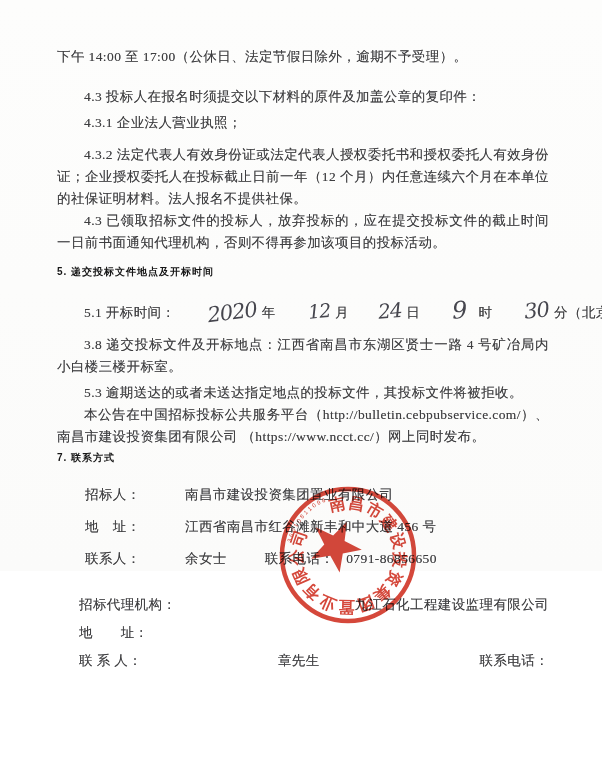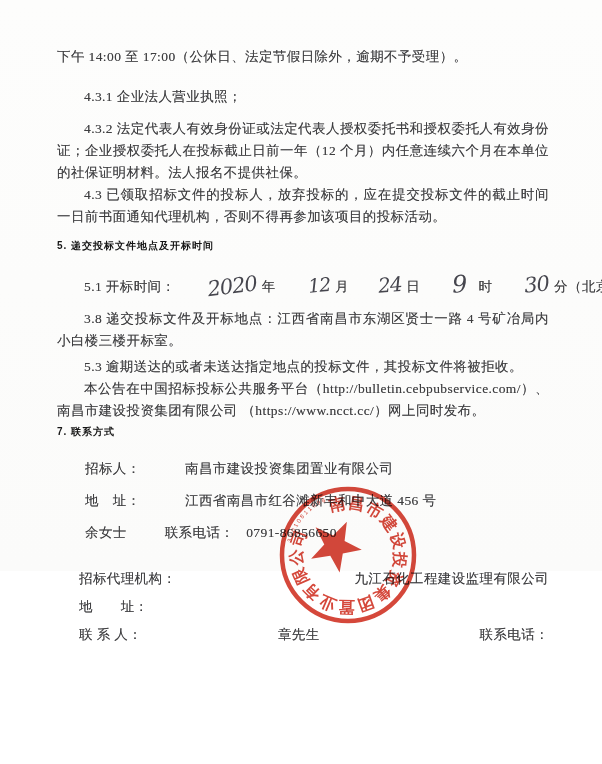--- a/index.html
+++ b/index.html
@@ -69,20 +69,21 @@
   .seal svg{mix-blend-mode:multiply;filter:blur(0.35px);opacity:0.93;}
 </style>
 </head>
 <body>
 
 <div class="page">
   <div class="content">
 
     <p class="mb14">下午 14:00 至 17:00（公休日、法定节假日除外，逾期不予受理）。</p>
 
+    <p class="indent mb4">4.3  投标人在报名时须提交以下材料的原件及加盖公章的复印件：</p>
     <p class="indent mb10">4.3.1  企业法人营业执照；</p>
     <p class="indent just">4.3.2 法定代表人有效身份证或法定代表人授权委托书和授权委托人有效身份证；企业授权委托人在投标截止日前一年（12 个月）内任意连续六个月在本单位的社保证明材料。法人报名不提供社保。</p>
     <p class="indent just mb8">4.3  已领取招标文件的投标人，放弃投标的，应在提交投标文件的截止时间一日前书面通知代理机构，否则不得再参加该项目的投标活动。</p>
 
     <h2 class="sec h5">5. 递交投标文件地点及开标时间</h2>
 
     <p class="indent line51">
       <span>5.1 开标时间：</span><span class="hw hw-year">2020</span><span>年</span><span class="hw hw-month">12</span><span>月</span><span class="hw hw-day">24</span><span>日</span><span class="hw hw-hour">9</span><span>时</span><span class="hw hw-min">30</span><span>分</span><span>（北京时间）。</span>
     </p>
 
@@ -96,20 +97,21 @@
     <div class="tend" style="margin-left:28px;">
       <div class="row">
         <span class="lab lab1">招标人：</span>
         <span>南昌市建设投资集团置业有限公司</span>
       </div>
       <div class="row">
         <span class="lab lab1">地　址：</span>
         <span>江西省南昌市红谷滩新丰和中大道 456 号</span>
       </div>
       <div class="row">
+        <span class="lab lab1">联系人：</span>
         <span>余女士</span>
         <span class="phone-lab">联系电话：</span>
         <span class="phone-val">0791-86856650</span>
       </div>
     </div>
 
     <div class="agency-block" style="margin-left:22px;">
       <div class="row">
         <span class="lab">招标代理机构：</span>
         <span>九江石化工程建设监理有限公司</span>

